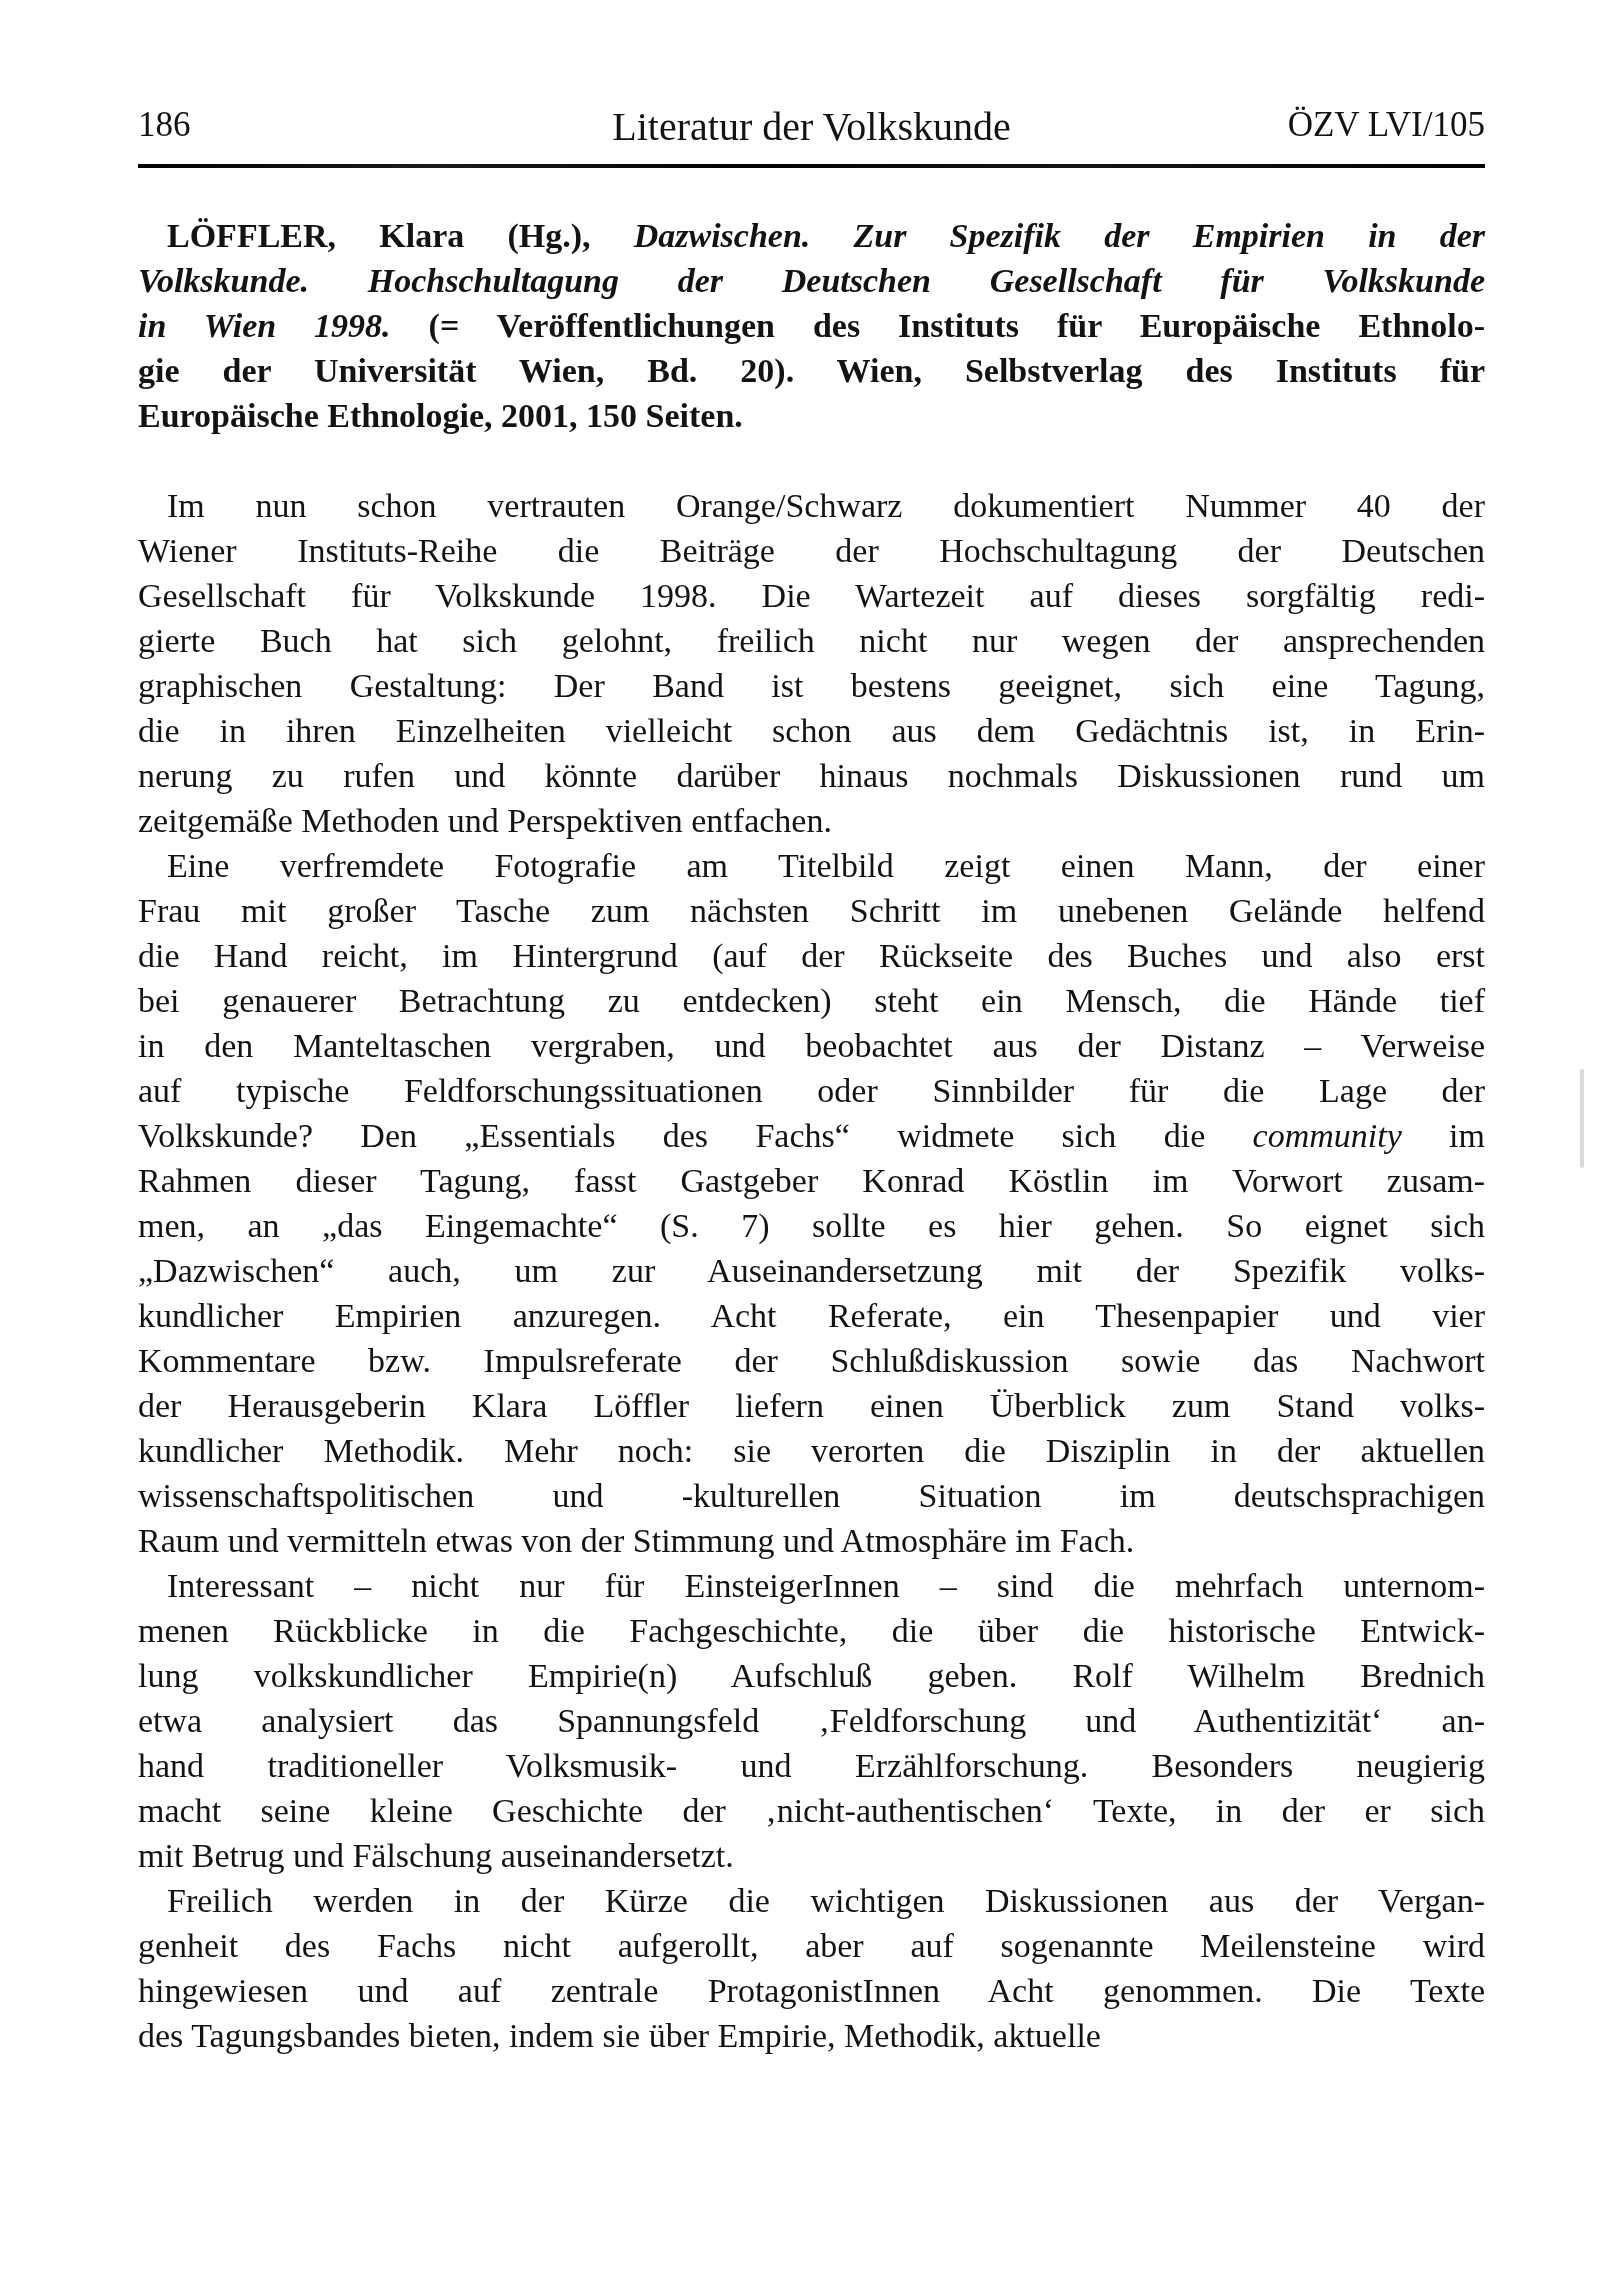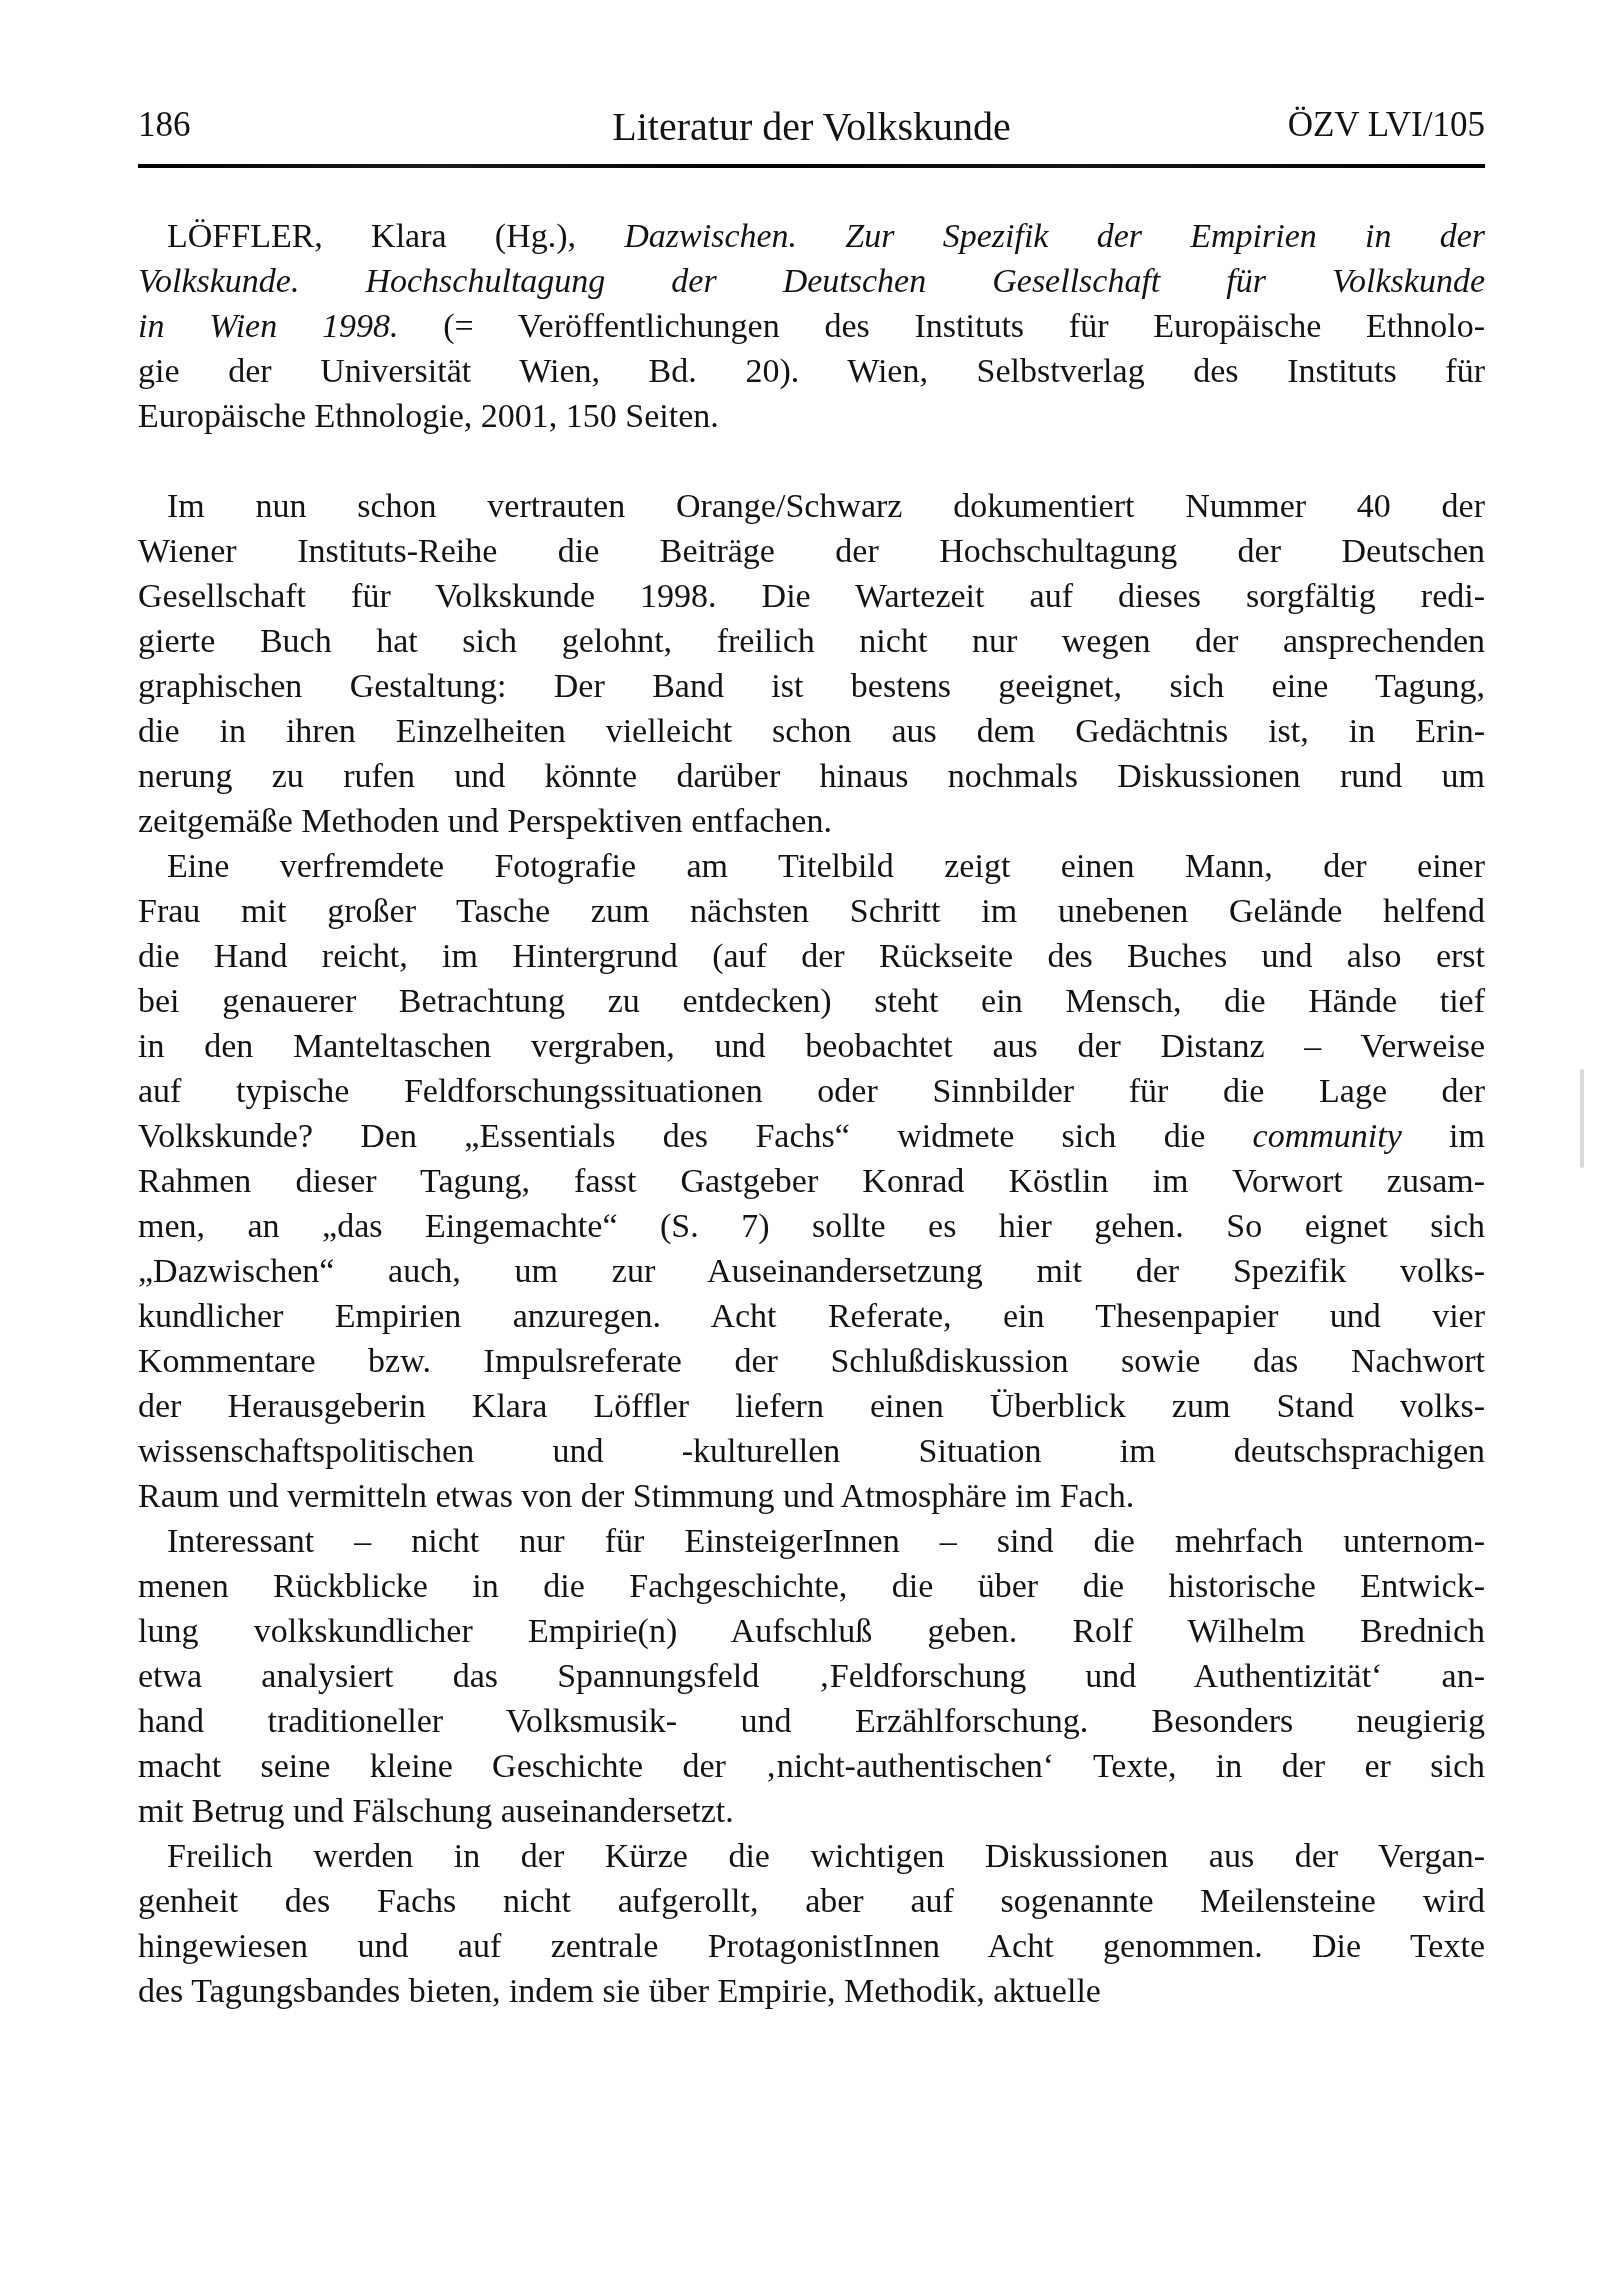--- a/index.html
+++ b/index.html
@@ -55,21 +55,21 @@
   }
   
   .body-text {
     position: absolute;
     top: 213px;
     left: 138px;
     width: 1347px;
     font-size: 34px;
   }
   .paragraph { margin: 0; }
-  .paragraph.space-after { margin-bottom: 45px; }
+  .paragraph.space-after { margin-bottom: 45px; font-weight: bold; }
   .line {
     line-height: 45px;
     text-align: justify;
     text-align-last: justify;
     white-space: normal;
   }
   .line.first { text-indent: 29px; }
   .line.last {
     text-align: left;
     text-align-last: left;
@@ -124,20 +124,21 @@
         <div class="line"><span>bei genauerer Betrachtung zu entdecken) steht ein Mensch, die Hände tief</span></div>
         <div class="line"><span>in den Manteltaschen vergraben, und beobachtet aus der Distanz – Verweise</span></div>
         <div class="line"><span>auf typische Feldforschungssituationen oder Sinnbilder für die Lage der</span></div>
         <div class="line"><span>Volkskunde? Den „Essentials des Fachs“ widmete sich die </span><i>community</i><span> im</span></div>
         <div class="line"><span>Rahmen dieser Tagung, fasst Gastgeber Konrad Köstlin im Vorwort zusam-</span></div>
         <div class="line"><span>men, an „das Eingemachte“ (S. 7) sollte es hier gehen. So eignet sich</span></div>
         <div class="line"><span>„Dazwischen“ auch, um zur Auseinandersetzung mit der Spezifik volks-</span></div>
         <div class="line"><span>kundlicher Empirien anzuregen. Acht Referate, ein Thesenpapier und vier</span></div>
         <div class="line"><span>Kommentare bzw. Impulsreferate der Schlußdiskussion sowie das Nachwort</span></div>
         <div class="line"><span>der Herausgeberin Klara Löffler liefern einen Überblick zum Stand volks-</span></div>
+        <div class="line"><span>kundlicher Methodik. Mehr noch: sie verorten die Disziplin in der aktuellen</span></div>
         <div class="line"><span>wissenschaftspolitischen und -kulturellen Situation im deutschsprachigen</span></div>
         <div class="line last"><span>Raum und vermitteln etwas von der Stimmung und Atmosphäre im Fach.</span></div>
       </div>
       <div class="paragraph">
         <div class="line first"><span>Interessant – nicht nur für EinsteigerInnen – sind die mehrfach unternom-</span></div>
         <div class="line"><span>menen Rückblicke in die Fachgeschichte, die über die historische Entwick-</span></div>
         <div class="line"><span>lung volkskundlicher Empirie(n) Aufschluß geben. Rolf Wilhelm Brednich</span></div>
         <div class="line"><span>etwa analysiert das Spannungsfeld ‚Feldforschung und Authentizität‘ an-</span></div>
         <div class="line"><span>hand traditioneller Volksmusik- und Erzählforschung. Besonders neugierig</span></div>
         <div class="line"><span>macht seine kleine Geschichte der ‚nicht-authentischen‘ Texte, in der er sich</span></div>

